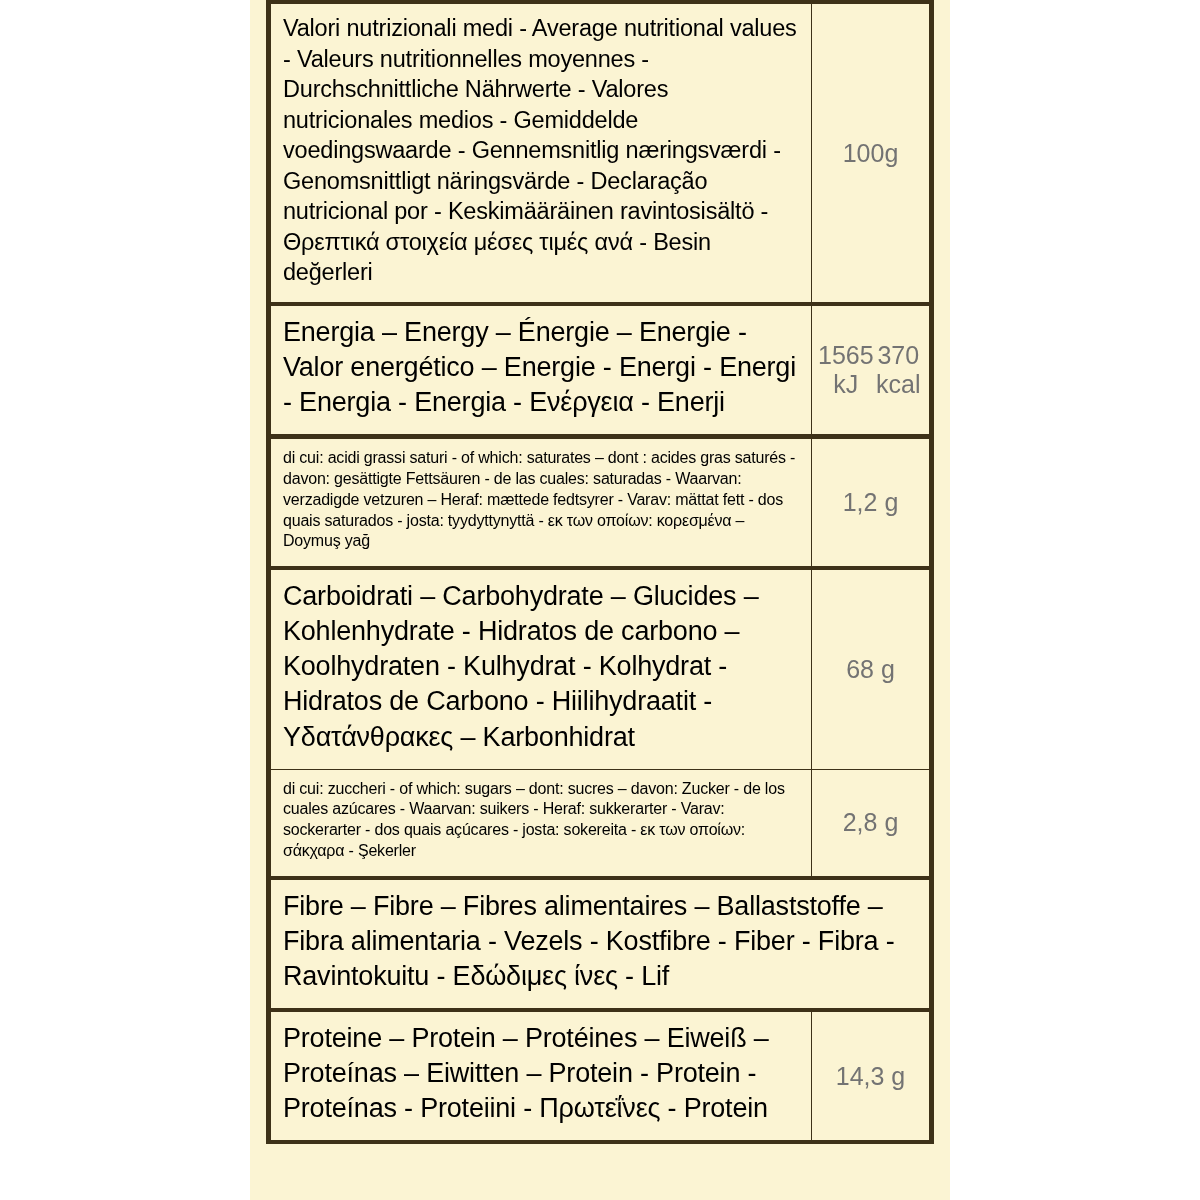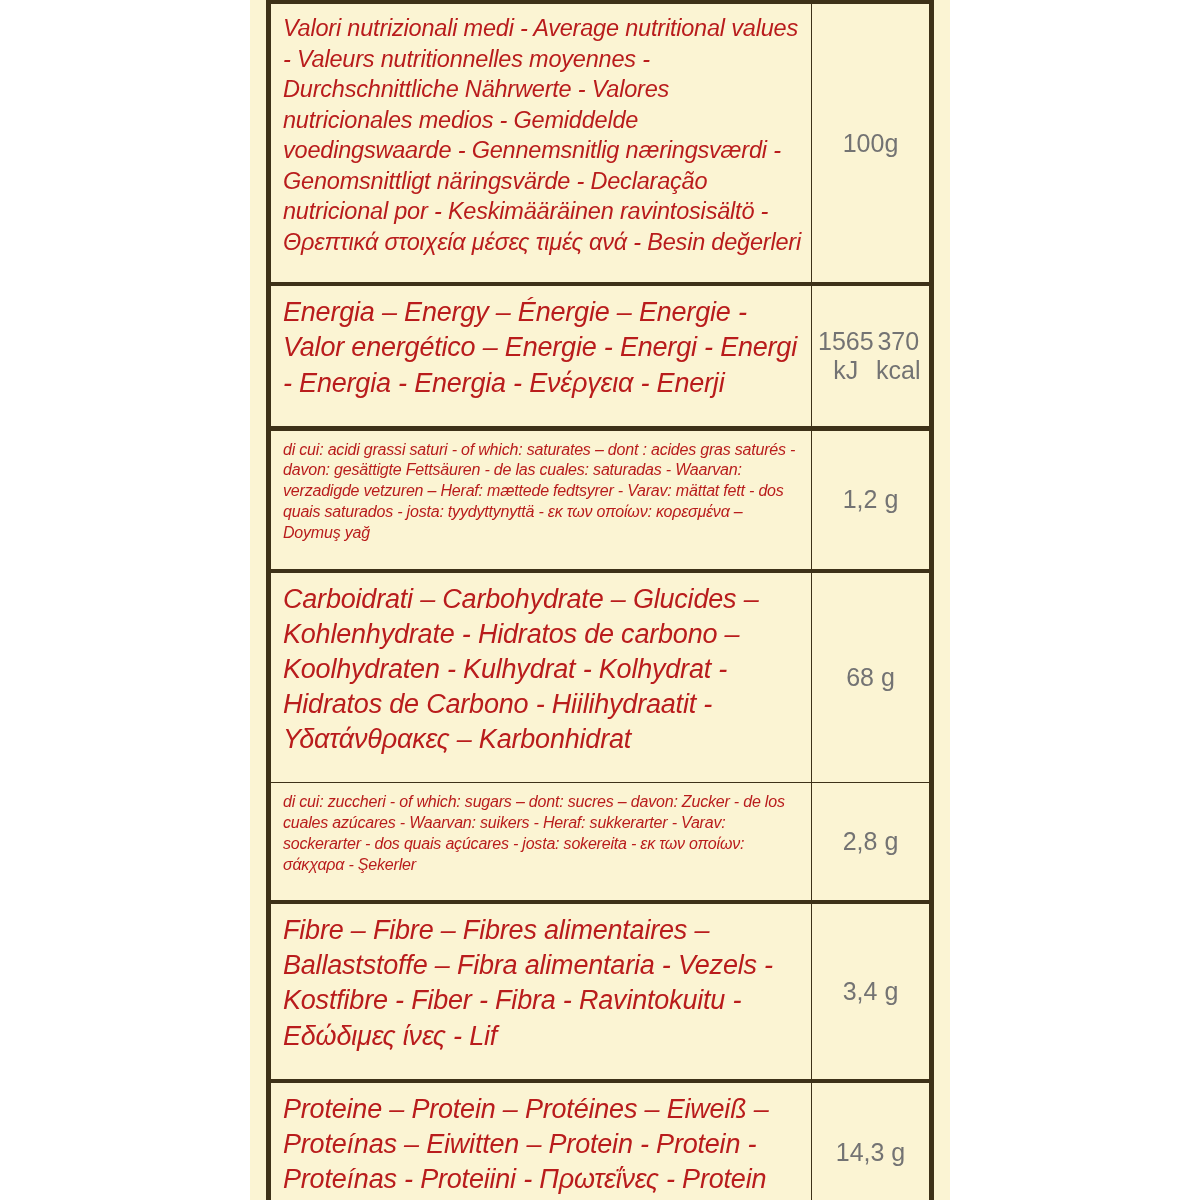--- a/index.html
+++ b/index.html
@@ -42,29 +42,28 @@
   }
   .row.nb {
     border-bottom: none;
   }
   
   .row.sub {
     border-top: 1.5px solid #3d3118;
   }
   .labels {
     flex: 1 1 auto;
-    padding: 9px 10px 25px 12px;
-    color: #b91c1c;
+    padding: 9px 10px 14px 12px;
+    color: #000000;
     line-height: 1.30;
     letter-spacing: -0.2px;
     box-sizing: border-box;
     display: flex;
     flex-direction: column;
     justify-content: center;
-    font-style: italic;
   }
   .value {
     flex: 0 0 118px;
     border-left: 1.5px solid #3d3118;
     color: #737373;
     display: flex;
     align-items: center;
     justify-content: center;
     text-align: center;
     font-size: 25px;
@@ -118,21 +117,20 @@
         <div class="value">68 g</div>
       </div>
       <div class="row nb sub">
         <div class="labels t-sub">di cui: zuccheri - of which: sugars – dont: sucres – davon: Zucker - de los cuales azúcares - Waarvan: suikers - Heraf: sukkerarter - Varav: sockerarter - dos quais açúcares - josta: sokereita - εκ των οποίων: σάκχαρα - Şekerler</div>
         <div class="value">2,8 g</div>
       </div>
     </div>
 
     <div class="row">
       <div class="labels t-main">Fibre – Fibre – Fibres alimentaires – Ballaststoffe – Fibra alimentaria - Vezels - Kostfibre - Fiber - Fibra - Ravintokuitu - Εδώδιμες ίνες - Lif</div>
-      <div class="value">3,4 g</div>
     </div>
 
     <div class="row">
       <div class="labels t-main">Proteine – Protein – Protéines – Eiweiß – Proteínas – Eiwitten – Protein - Protein - Proteínas - Proteiini - Πρωτεΐνες - Protein</div>
       <div class="value">14,3 g</div>
     </div>
 
   </div>
 </div>
 

